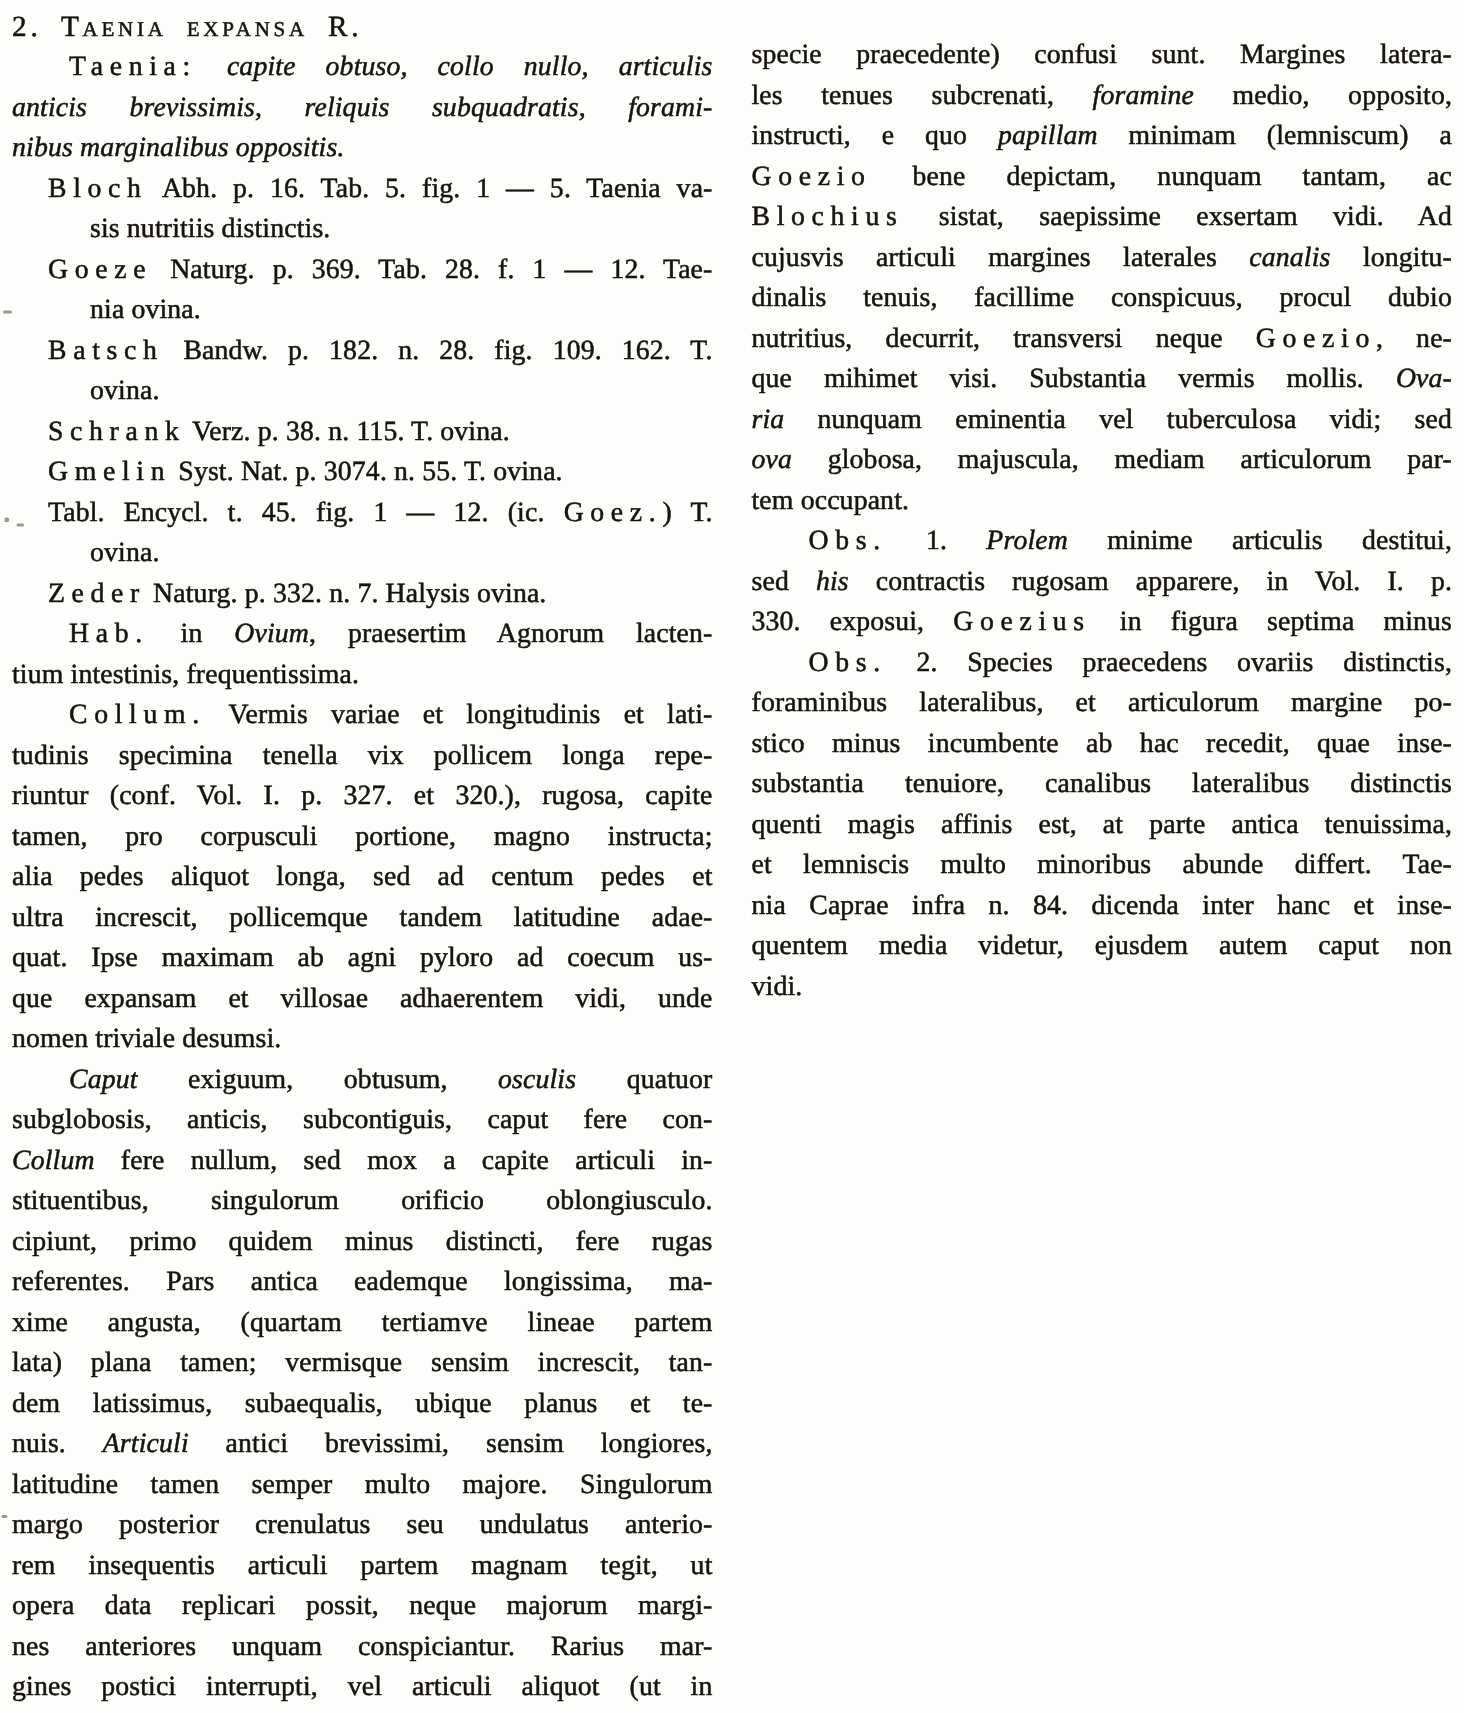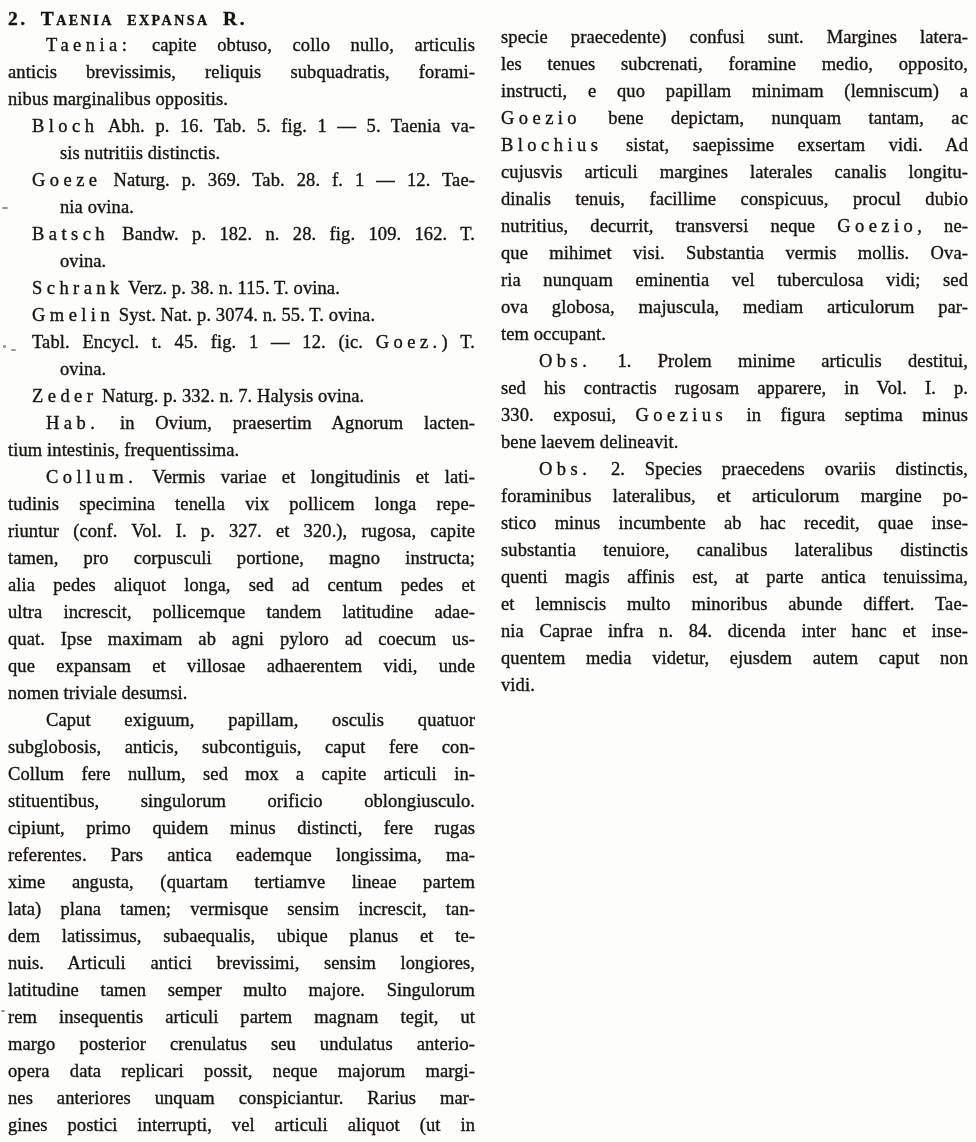--- a/index.html
+++ b/index.html
@@ -36,31 +36,30 @@
     text-align: justify;
     text-align-last: justify;
     letter-spacing: 0.1px;
   }
   .nj {
     text-align-last: left;
   }
   .in1 { padding-left: 24px; }   
   .in2 { padding-left: 52px; }   
   .in3 { padding-left: 38px; }   
-  .it  { }
+  .it  { font-style: italic; }
   .sp  { letter-spacing: 0.24em; } 
   .heading {
     font-variant: small-caps;
     letter-spacing: 2.5px;
     word-spacing: 6px;
     font-size: 19.5px;
     line-height: 27px;
     text-align: right;
     text-align-last: left;
-    font-weight: bold;
   }
   .speck {
     position: absolute;
     background: #4a463f;
     opacity: 0.55;
     border-radius: 1px;
   }
 </style>
 </head>
 <body>
@@ -87,33 +86,33 @@
         <div class="line in0 nj"><span>tium intestinis, frequentissima.</span></div>
         <div class="line in3"><span class="sp">Collum.</span><span> Vermis variae et longitudinis et lati-</span></div>
         <div class="line in0"><span>tudinis specimina tenella vix pollicem longa repe-</span></div>
         <div class="line in0"><span>riuntur (conf. Vol. I. p. 327. et 320.), rugosa, capite</span></div>
         <div class="line in0"><span>tamen, pro corpusculi portione, magno instructa;</span></div>
         <div class="line in0"><span>alia pedes aliquot longa, sed ad centum pedes et</span></div>
         <div class="line in0"><span>ultra increscit, pollicemque tandem latitudine adae-</span></div>
         <div class="line in0"><span>quat. Ipse maximam ab agni pyloro ad coecum us-</span></div>
         <div class="line in0"><span>que expansam et villosae adhaerentem vidi, unde</span></div>
         <div class="line in0 nj"><span>nomen triviale desumsi.</span></div>
-        <div class="line in3"><span class="it">Caput</span><span> exiguum, papillam, </span><span class="it">osculis</span><span> quatuor</span></div>
+        <div class="line in3"><span class="it">Caput</span><span> exiguum, obtusum, </span><span class="it">osculis</span><span> quatuor</span></div>
         <div class="line in0"><span>subglobosis, anticis, subcontiguis, caput fere con-</span></div>
         <div class="line in0"><span class="it">Collum</span><span> fere nullum, sed mox a capite articuli in-</span></div>
         <div class="line in0"><span>stituentibus, singulorum orificio oblongiusculo.</span></div>
         <div class="line in0"><span>cipiunt, primo quidem minus distincti, fere rugas</span></div>
         <div class="line in0"><span>referentes. Pars antica eademque longissima, ma-</span></div>
         <div class="line in0"><span>xime angusta, (quartam tertiamve lineae partem</span></div>
         <div class="line in0"><span>lata) plana tamen; vermisque sensim increscit, tan-</span></div>
         <div class="line in0"><span>dem latissimus, subaequalis, ubique planus et te-</span></div>
         <div class="line in0"><span>nuis. </span><span class="it">Articuli</span><span> antici brevissimi, sensim longiores,</span></div>
         <div class="line in0"><span>latitudine tamen semper multo majore. Singulorum</span></div>
+        <div class="line in0"><span>margo posterior crenulatus seu undulatus anterio-</span></div>
         <div class="line in0"><span>rem insequentis articuli partem magnam tegit, ut</span></div>
-        <div class="line in0"><span>margo posterior crenulatus seu undulatus anterio-</span></div>
         <div class="line in0"><span>opera data replicari possit, neque majorum margi-</span></div>
         <div class="line in0"><span>nes anteriores unquam conspiciantur. Rarius mar-</span></div>
         <div class="line in0"><span>gines postici interrupti, vel articuli aliquot (ut in</span></div>
       </div>
   </div>
   <div class="col col-right">
     <div>
         <div class="line in0"><span>specie praecedente) confusi sunt. Margines latera-</span></div>
         <div class="line in0"><span>les tenues subcrenati, </span><span class="it">foramine</span><span> medio, opposito,</span></div>
         <div class="line in0"><span>instructi, e quo </span><span class="it">papillam</span><span> minimam (lemniscum) a</span></div>
@@ -122,21 +121,20 @@
         <div class="line in0"><span>cujusvis articuli margines laterales </span><span class="it">canalis</span><span> longitu-</span></div>
         <div class="line in0"><span>dinalis tenuis, facillime conspicuus, procul dubio</span></div>
         <div class="line in0"><span>nutritius, decurrit, transversi neque </span><span class="sp">Goezio</span><span>, ne-</span></div>
         <div class="line in0"><span>que mihimet visi. Substantia vermis mollis. </span><span class="it">Ova-</span></div>
         <div class="line in0"><span class="it">ria</span><span> nunquam eminentia vel tuberculosa vidi; sed</span></div>
         <div class="line in0"><span class="it">ova</span><span> globosa, majuscula, mediam articulorum par-</span></div>
         <div class="line in0 nj"><span>tem occupant.</span></div>
         <div class="line in3"><span class="sp">Obs.</span><span> 1. </span><span class="it">Prolem</span><span> minime articulis destitui,</span></div>
         <div class="line in0"><span>sed </span><span class="it">his</span><span> contractis rugosam apparere, in Vol. I. p.</span></div>
         <div class="line in0"><span>330. exposui, </span><span class="sp">Goezius</span><span> in figura septima minus</span></div>
-        <div class="line in0 nj"><span>bene laevem delineavit.</span></div>
         <div class="line in3"><span class="sp">Obs.</span><span> 2. Species praecedens ovariis distinctis,</span></div>
         <div class="line in0"><span>foraminibus lateralibus, et articulorum margine po-</span></div>
         <div class="line in0"><span>stico minus incumbente ab hac recedit, quae inse-</span></div>
         <div class="line in0"><span>substantia tenuiore, canalibus lateralibus distinctis</span></div>
         <div class="line in0"><span>quenti magis affinis est, at parte antica tenuissima,</span></div>
         <div class="line in0"><span>et lemniscis multo minoribus abunde differt. Tae-</span></div>
         <div class="line in0"><span>nia Caprae infra n. 84. dicenda inter hanc et inse-</span></div>
         <div class="line in0"><span>quentem media videtur, ejusdem autem caput non</span></div>
         <div class="line in0 nj"><span>vidi.</span></div>
       </div>

